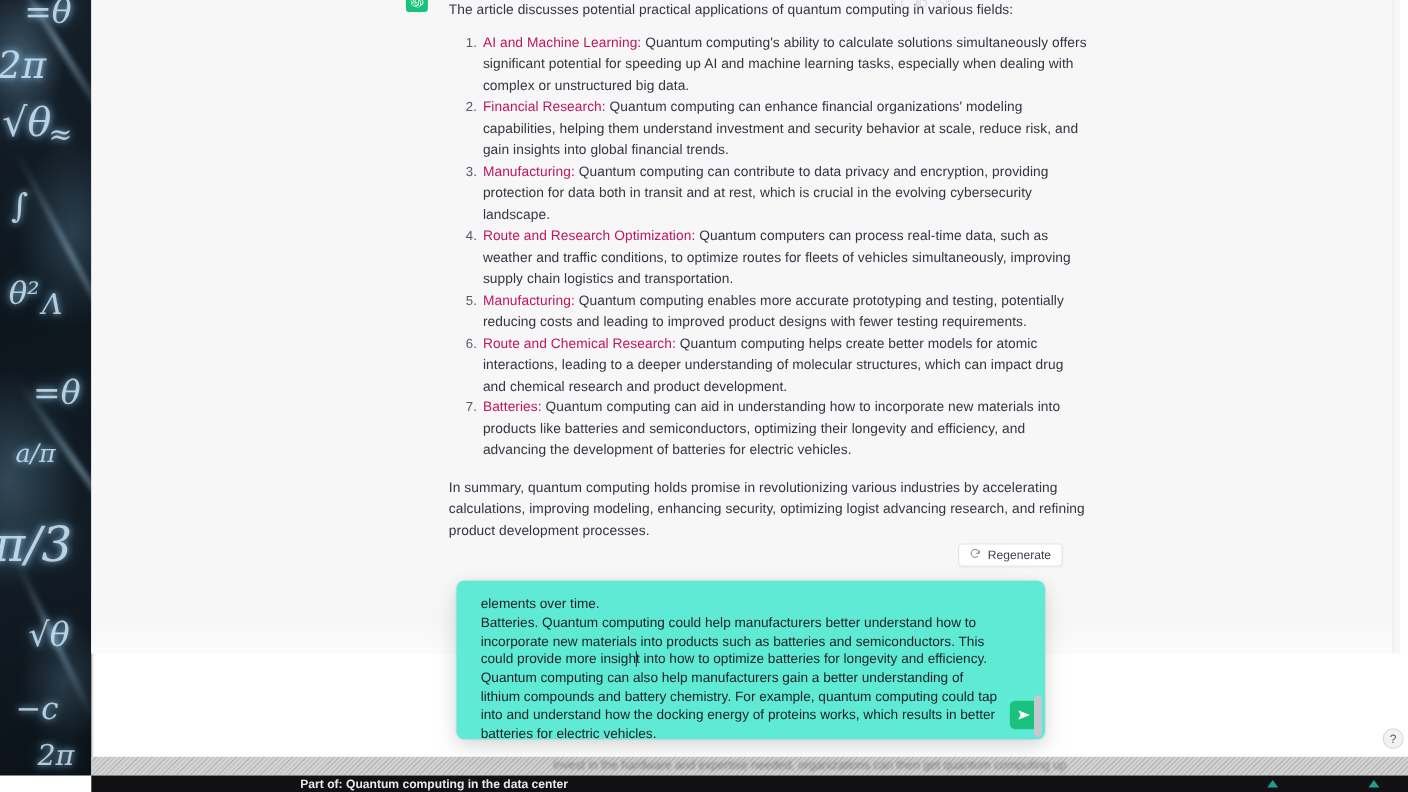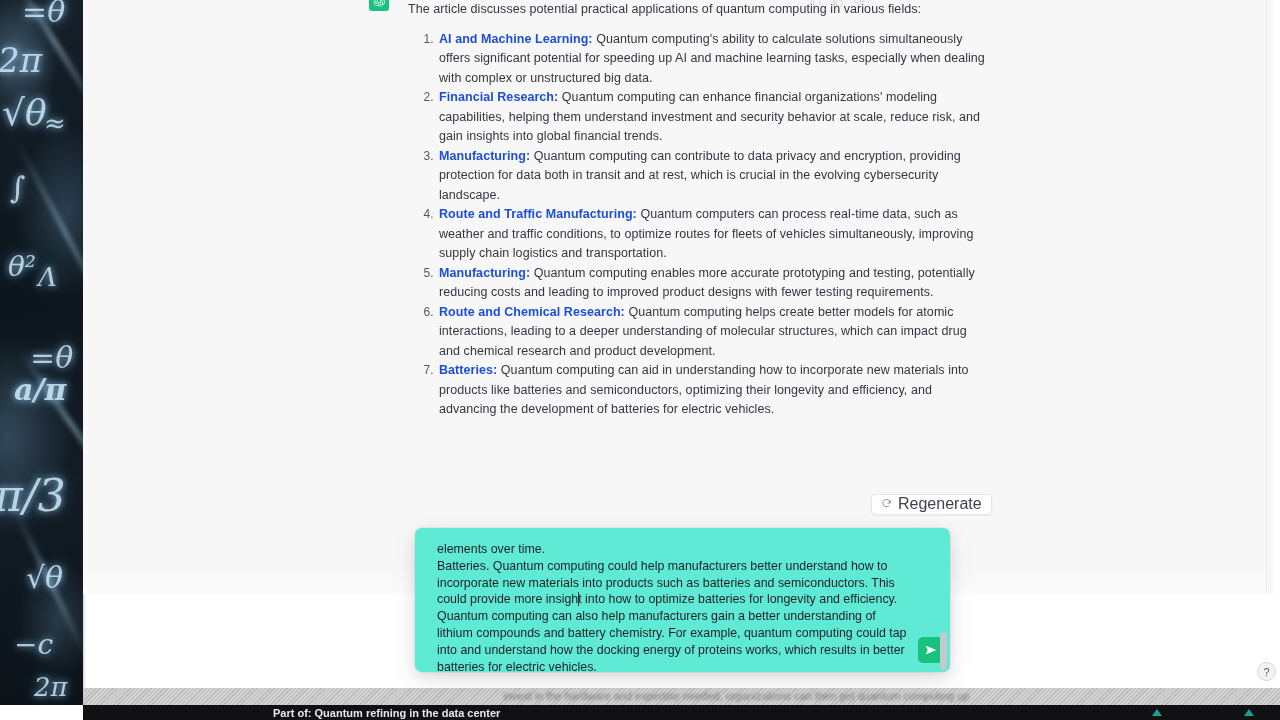--- a/index.html
+++ b/index.html
@@ -120,37 +120,37 @@
     margin: 2px 0 14px 0;
     padding-left: 29px;
     list-style: decimal;
   }
   ol.app-list li {
     margin-bottom: 0px;
     padding-left: 2px;
     line-height: 19.5px;
   }
   ol.app-list li::marker { color: #565869; font-size: 12px; }
-  ol.app-list li b { font-weight: 700; color: #1d4ed8; }
+  ol.app-list li b { font-weight: 400; color: #be185d; }
 
   
   .msg-actions {
     position: absolute; right: 122px; top: -5px;
     display: flex; gap: 9px; align-items: center;
     opacity: .35;
   }
   .msg-actions svg { width: 13px; height: 13px; display: block; stroke: #8e8ea0; fill: none; stroke-width: 1.6; }
 
   
   .regenerate-btn {
     position: absolute; left: 788px; top: 494px;
-    display: inline-flex; align-items: flex-start; gap: 6px;
+    display: inline-flex; align-items: center; gap: 6px;
     height: 21px; padding: 0 9px;
     background: #ffffff; border: 1px solid #e5e5e6; border-radius: 4px;
-    font-size: 16px; color: #40414f;
+    font-size: 11px; color: #40414f;
     box-shadow: 0 1px 2px rgba(0,0,0,.04);
     white-space: nowrap;
   }
   .regenerate-btn svg { width: 11px; height: 11px; stroke: #6e6e80; fill: none; stroke-width: 1.7; }
 
   
   .composer-region {
     position: absolute; left: 0; top: 531px; width: 1190px; height: 162px;
     background: linear-gradient(180deg, rgba(247,247,248,0) 0%, #f7f7f8 22%, #ffffff 52%, #ffffff 100%);
   }
@@ -210,35 +210,35 @@
       <div class="beam" style="left:-20px; top:420px; width:180px; height:5px; transform:rotate(55deg);"></div>
       <div class="beam" style="left:-30px; top:580px; width:160px; height:4px; transform:rotate(64deg);"></div>
       <span class="glyph" style="left:22px; top:-6px; font-size:30px;">=θ</span>
       <span class="glyph" style="left:-2px; top:40px; font-size:34px;">2π</span>
       <span class="glyph" style="left:2px; top:92px; font-size:36px;">√θ</span>
       <span class="glyph" style="left:44px; top:108px; font-size:26px;">≈</span>
       <span class="glyph" style="left:10px; top:170px; font-size:30px;">∫</span>
       <span class="glyph" style="left:8px; top:250px; font-size:28px;">θ²</span>
       <span class="glyph" style="left:38px; top:262px; font-size:26px;">Λ</span>
       <span class="glyph" style="left:30px; top:340px; font-size:30px;">=θ</span>
-      <span class="glyph" style="left:14px; top:372px; font-size:30px;font-weight:bold;">a/π</span>
+      <span class="glyph" style="left:14px; top:400px; font-size:23px;">a/π</span>
       <span class="glyph" style="left:-6px; top:470px; font-size:44px;">π/3</span>
       <span class="glyph" style="left:26px; top:560px; font-size:30px;">√θ</span>
       <span class="glyph" style="left:14px; top:628px; font-size:28px;">−c</span>
       <span class="glyph" style="left:34px; top:672px; font-size:26px;">2π</span>
     </div>
 
     <div class="page-left-edge"></div>
 
     <div class="article-bottom">
       <span class="ghost-line">invest in the hardware and expertise needed, organizations can then get quantum computing up</span>
     </div>
 
     <div class="footer-dark">
-      <span class="part-of">Part of: Quantum refining in the data center</span>
+      <span class="part-of">Part of: Quantum computing in the data center</span>
       <span class="right-bits">0 of 5</span>
       <span class="teal-chev" style="right:118px;"></span>
       <span class="teal-chev" style="right:26px;"></span>
     </div>
   </div>
 
   <div class="chat-window">
 
     <div class="msg">
       <div class="msg-inner">
@@ -268,26 +268,27 @@
           </span>
         </div>
 
         <div class="msg-text">
           <p class="intro-para">The article discusses potential practical applications of quantum computing in various fields:</p>
 
           <ol class="app-list">
             <li><b>AI and Machine Learning:</b><span> Quantum computing's ability to calculate solutions simultaneously offers significant potential for speeding up AI and machine learning tasks, especially when dealing with complex or unstructured big data.</span></li>
             <li><b>Financial Research:</b><span> Quantum computing can enhance financial organizations' modeling capabilities, helping them understand investment and security behavior at scale, reduce risk, and gain insights into global financial trends.</span></li>
             <li><b>Manufacturing:</b><span> Quantum computing can contribute to data privacy and encryption, providing protection for data both in transit and at rest, which is crucial in the evolving cybersecurity landscape.</span></li>
-            <li><b>Route and Traffic Manufacturing:</b><span> Quantum computers can process real-time data, such as weather and traffic conditions, to optimize routes for fleets of vehicles simultaneously, improving supply chain logistics and transportation.</span></li>
+            <li><b>Route and Research Optimization:</b><span> Quantum computers can process real-time data, such as weather and traffic conditions, to optimize routes for fleets of vehicles simultaneously, improving supply chain logistics and transportation.</span></li>
             <li><b>Manufacturing:</b><span> Quantum computing enables more accurate prototyping and testing, potentially reducing costs and leading to improved product designs with fewer testing requirements.</span></li>
             <li><b>Route and Chemical Research:</b><span> Quantum computing helps create better models for atomic interactions, leading to a deeper understanding of molecular structures, which can impact drug and chemical research and product development.</span></li>
             <li><b>Batteries:</b><span> Quantum computing can aid in understanding how to incorporate new materials into products like batteries and semiconductors, optimizing their longevity and efficiency, and advancing the development of batteries for electric vehicles.</span></li>
           </ol>
 
+          <p>In summary, quantum computing holds promise in revolutionizing various industries by accelerating calculations, improving modeling, enhancing security, optimizing logist advancing research, and refining product development processes.</p>
         </div>
       </div>
     </div>
 
     <div class="composer-region"></div>
 
     <button class="regenerate-btn">
       <span>
         <svg viewBox="0 0 24 24">
             <path d="M20 11a8 8 0 1 0-2.3 5.7"></path>

